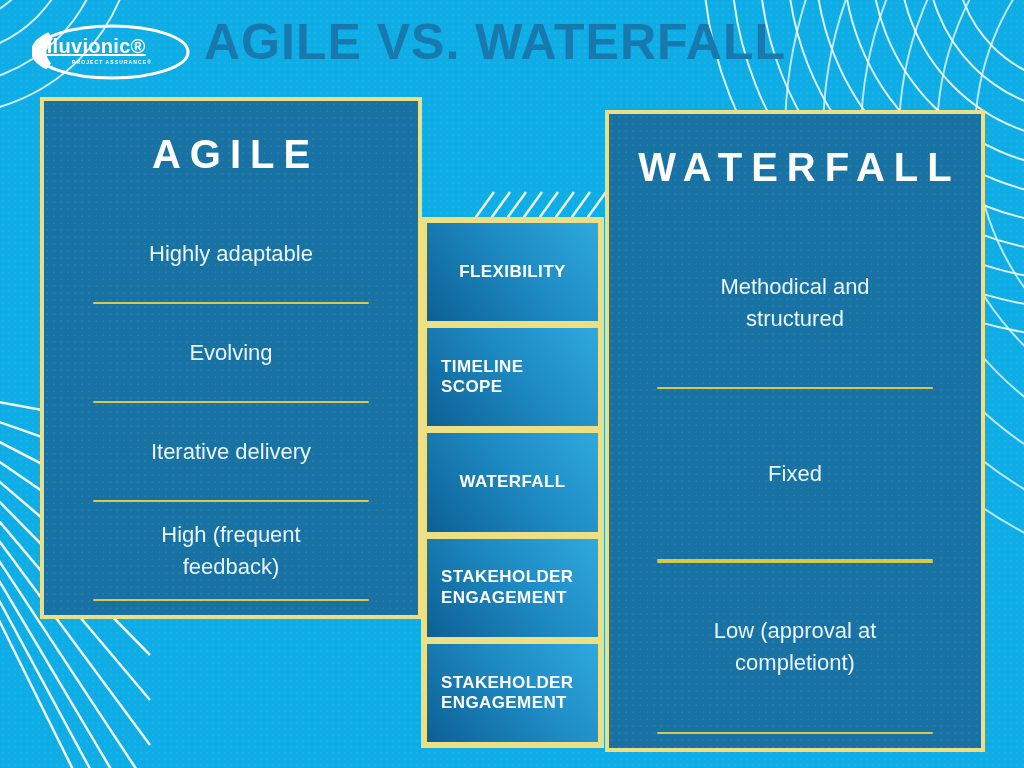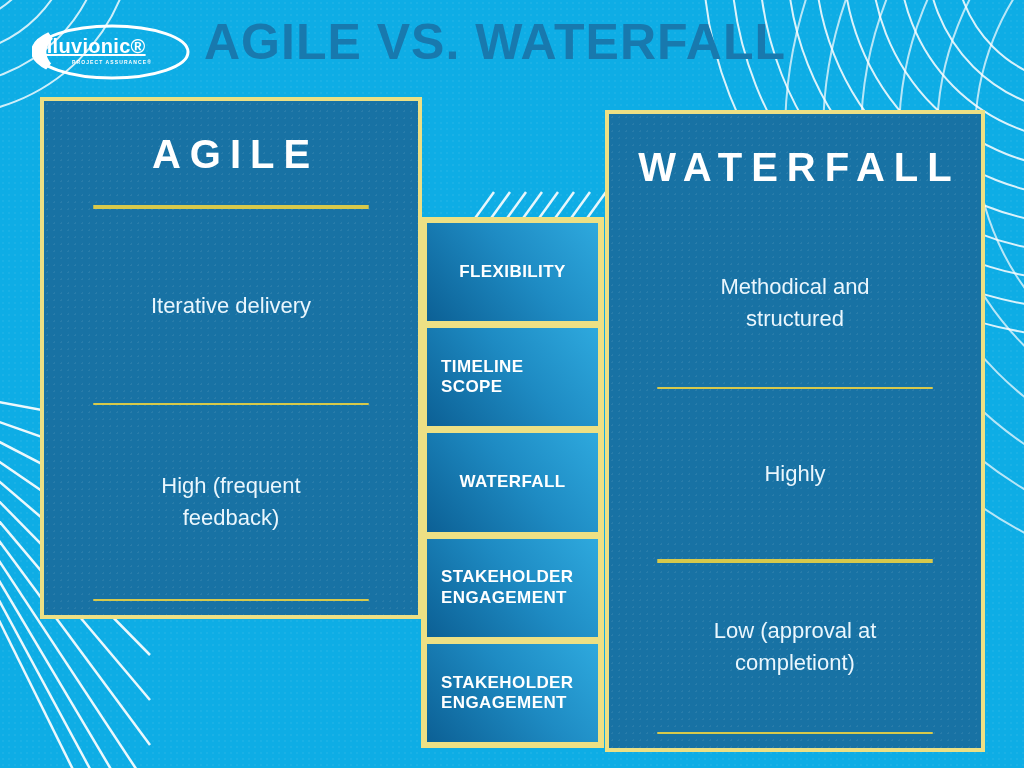--- a/index.html
+++ b/index.html
@@ -144,21 +144,27 @@
     </svg>
     <div class="brand">Alluvionic®</div>
     <div class="tagline">PROJECT ASSURANCE®</div>
   </div>
 
   <div class="page-title">AGILE VS. WATERFALL</div>
 
   <section class="panel left">
     <div class="panel-heading">AGILE</div>
     <div class="rows">
-      <div class="divider"></div>
+      <div class="row">
+          <span>Highly adaptable</span>
+        </div>
+      <div class="divider"></div>
+      <div class="row">
+          <span>Evolving</span>
+        </div>
       <div class="divider"></div>
       <div class="row">
           <span>Iterative delivery</span>
         </div>
       <div class="divider"></div>
       <div class="row">
           <span>High (frequent feedback)</span>
         </div>
       <div class="divider"></div>
     </div>
@@ -183,21 +189,21 @@
   </div>
 
   <section class="panel right">
     <div class="panel-heading">WATERFALL</div>
     <div class="rows">
       <div class="row">
           <span>Methodical and structured</span>
         </div>
       <div class="divider"></div>
       <div class="row">
-          <span>Highly</span>
+          <span>Fixed</span>
         </div>
       <div class="divider"></div>
       <div class="divider"></div>
       <div class="row">
           <span>Low (approval at completiont)</span>
         </div>
       <div class="divider"></div>
     </div>
   </section>
 

